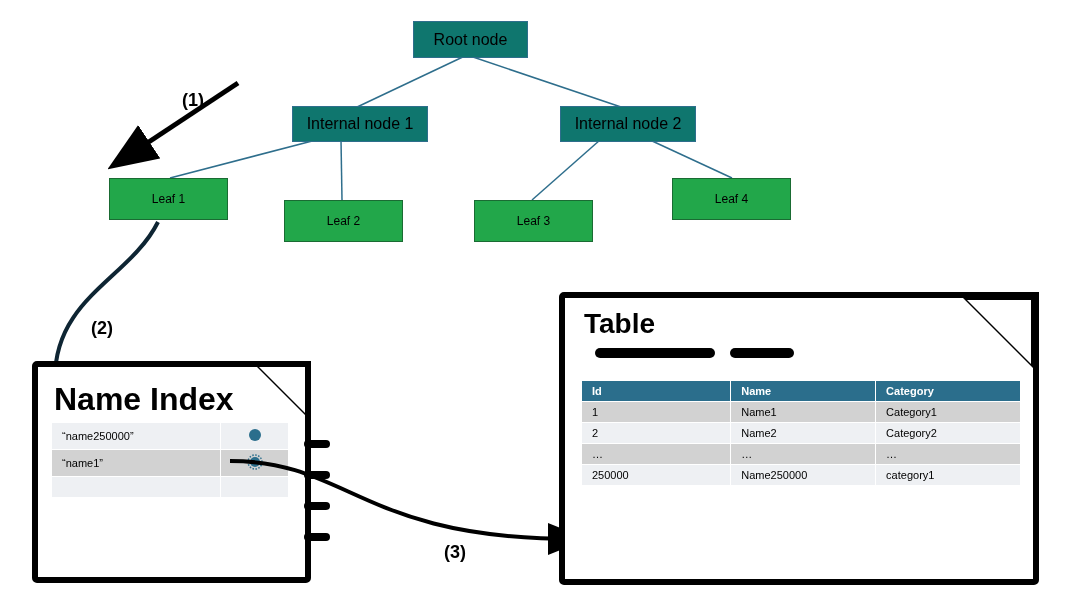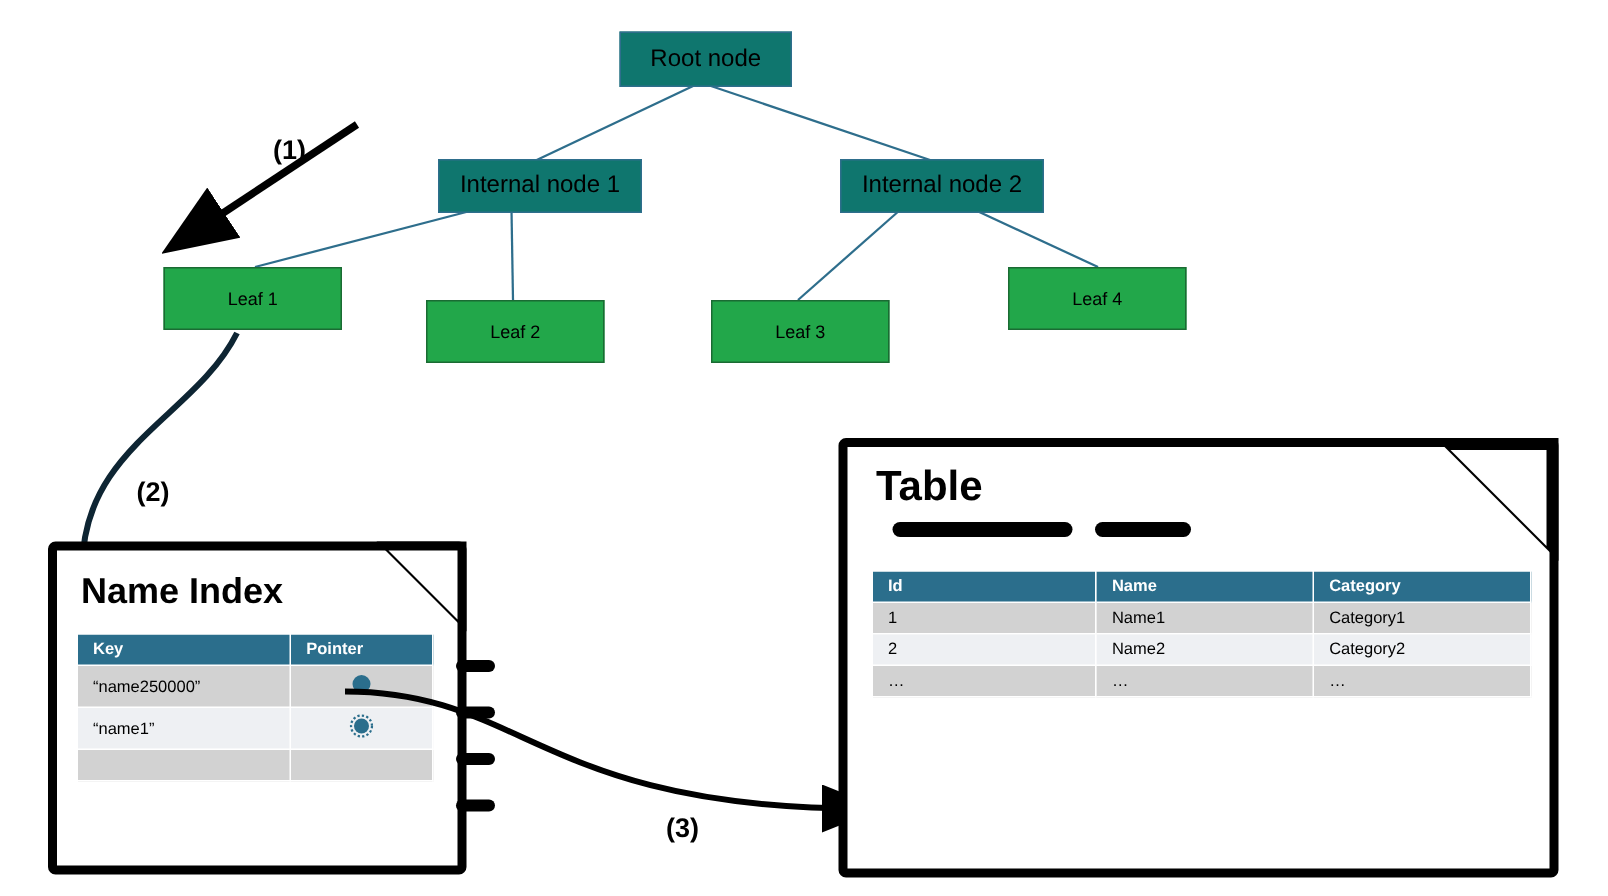--- a/index.html
+++ b/index.html
@@ -138,28 +138,24 @@
 </svg>
 <div class="step-label" style="left:182px;top:90px;">(1)</div>
 
 <svg class="connector" style="left:30px;top:218px;width:180px;height:170px">
   <path d="M128,4 C100,60 25,80 25,160" stroke="#0e2533" stroke-width="4" fill="none"></path>
 </svg>
 <div class="step-label" style="left:91px;top:318px;">(2)</div>
 
 <div class="page-card" style="left:32px;top:361px;width:279px;height:222px;">
   <div class="fold-corner-idx"></div>
-  <div class="page-title" style="left:16px;top:14px;font-size:24px;">Name Index</div>
+  <div class="page-title" style="left:16px;top:14px;font-size:32px;">Name Index</div>
   <div style="position:absolute;left:13px;top:55px;width:238px;">
     <table class="tbl" style="width:100%;">
       <tbody>
-          <tr>
-        <th style="width:60%;">Key</th>
-        <th>Pointer</th>
-      </tr>
       <tr>
         <td>“name250000”</td>
         <td style="text-align:center;">
           <svg width="16" height="16">
                 <circle cx="8" cy="8" r="6" fill="#2b6e8c"></circle>
               </svg>
         </td>
       </tr>
       <tr>
         <td>“name1”</td>
@@ -216,16 +212,21 @@
       <tr>
         <td>2</td>
         <td>Name2</td>
         <td>Category2</td>
       </tr>
       <tr>
         <td>…</td>
         <td>…</td>
         <td>…</td>
       </tr>
+      <tr>
+        <td>250000</td>
+        <td>Name250000</td>
+        <td>category1</td>
+      </tr>
     </tbody>
       </table>
   </div>
 </div>
 
 </body></html>

